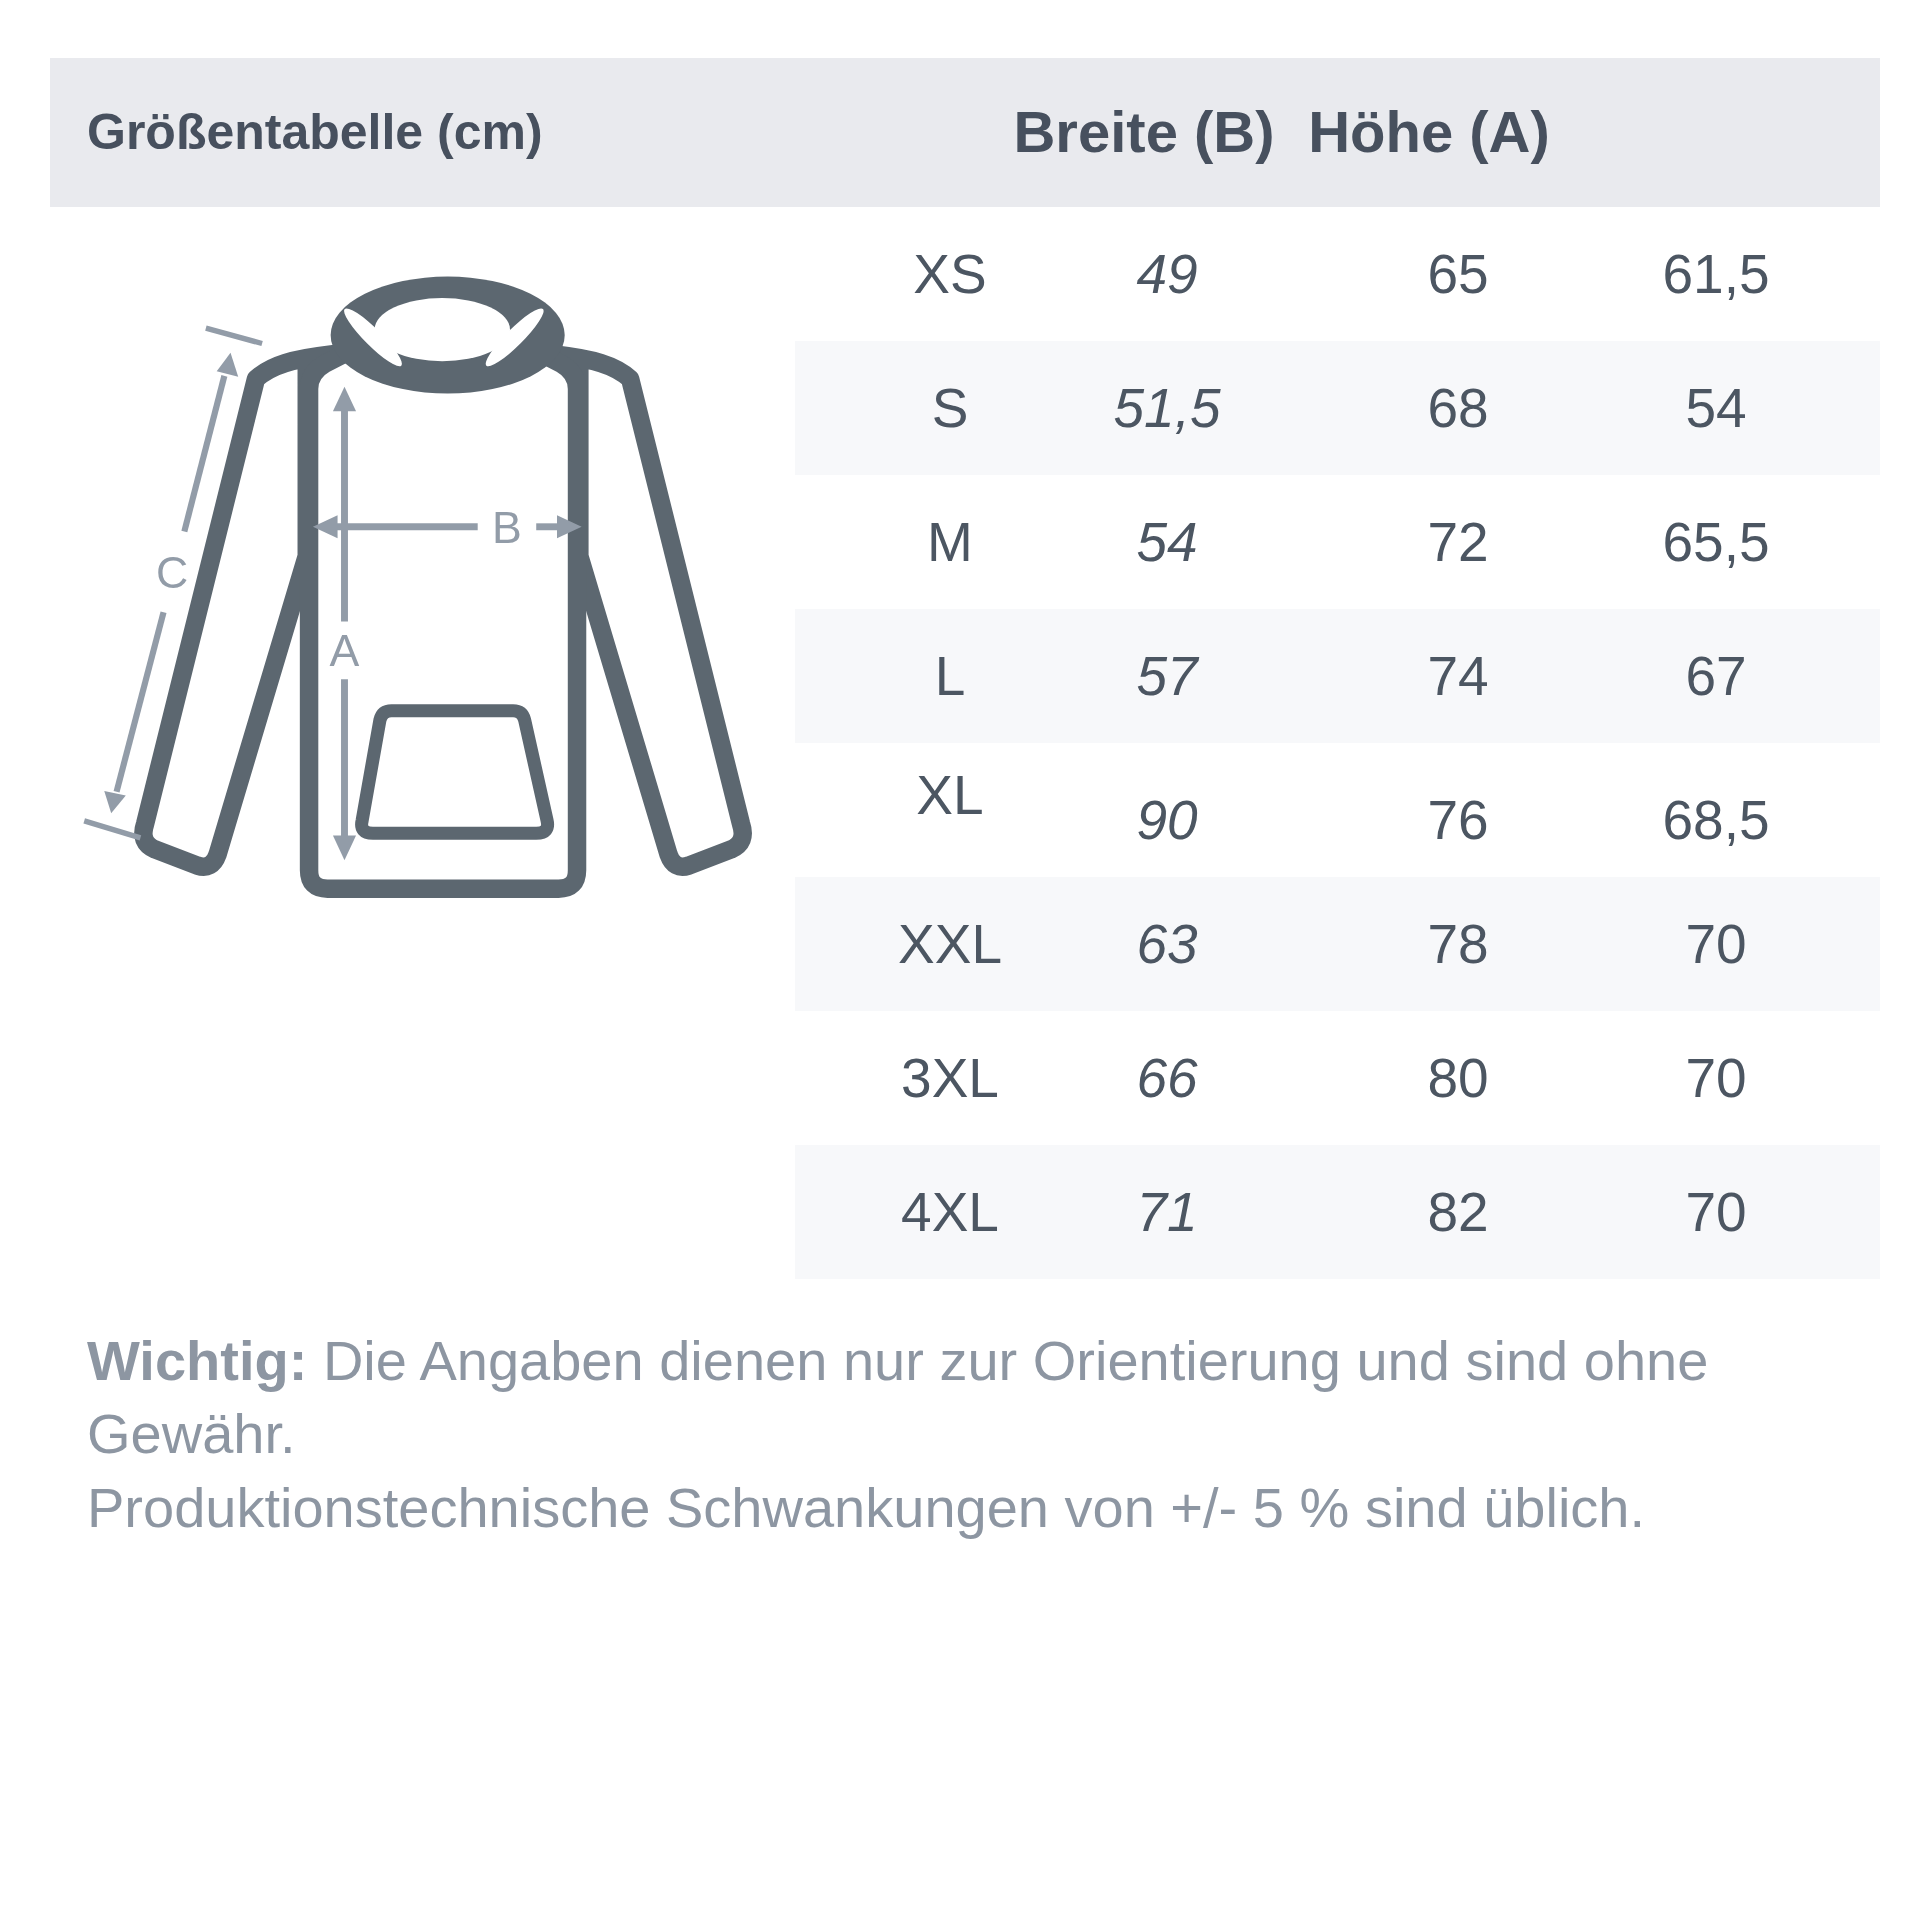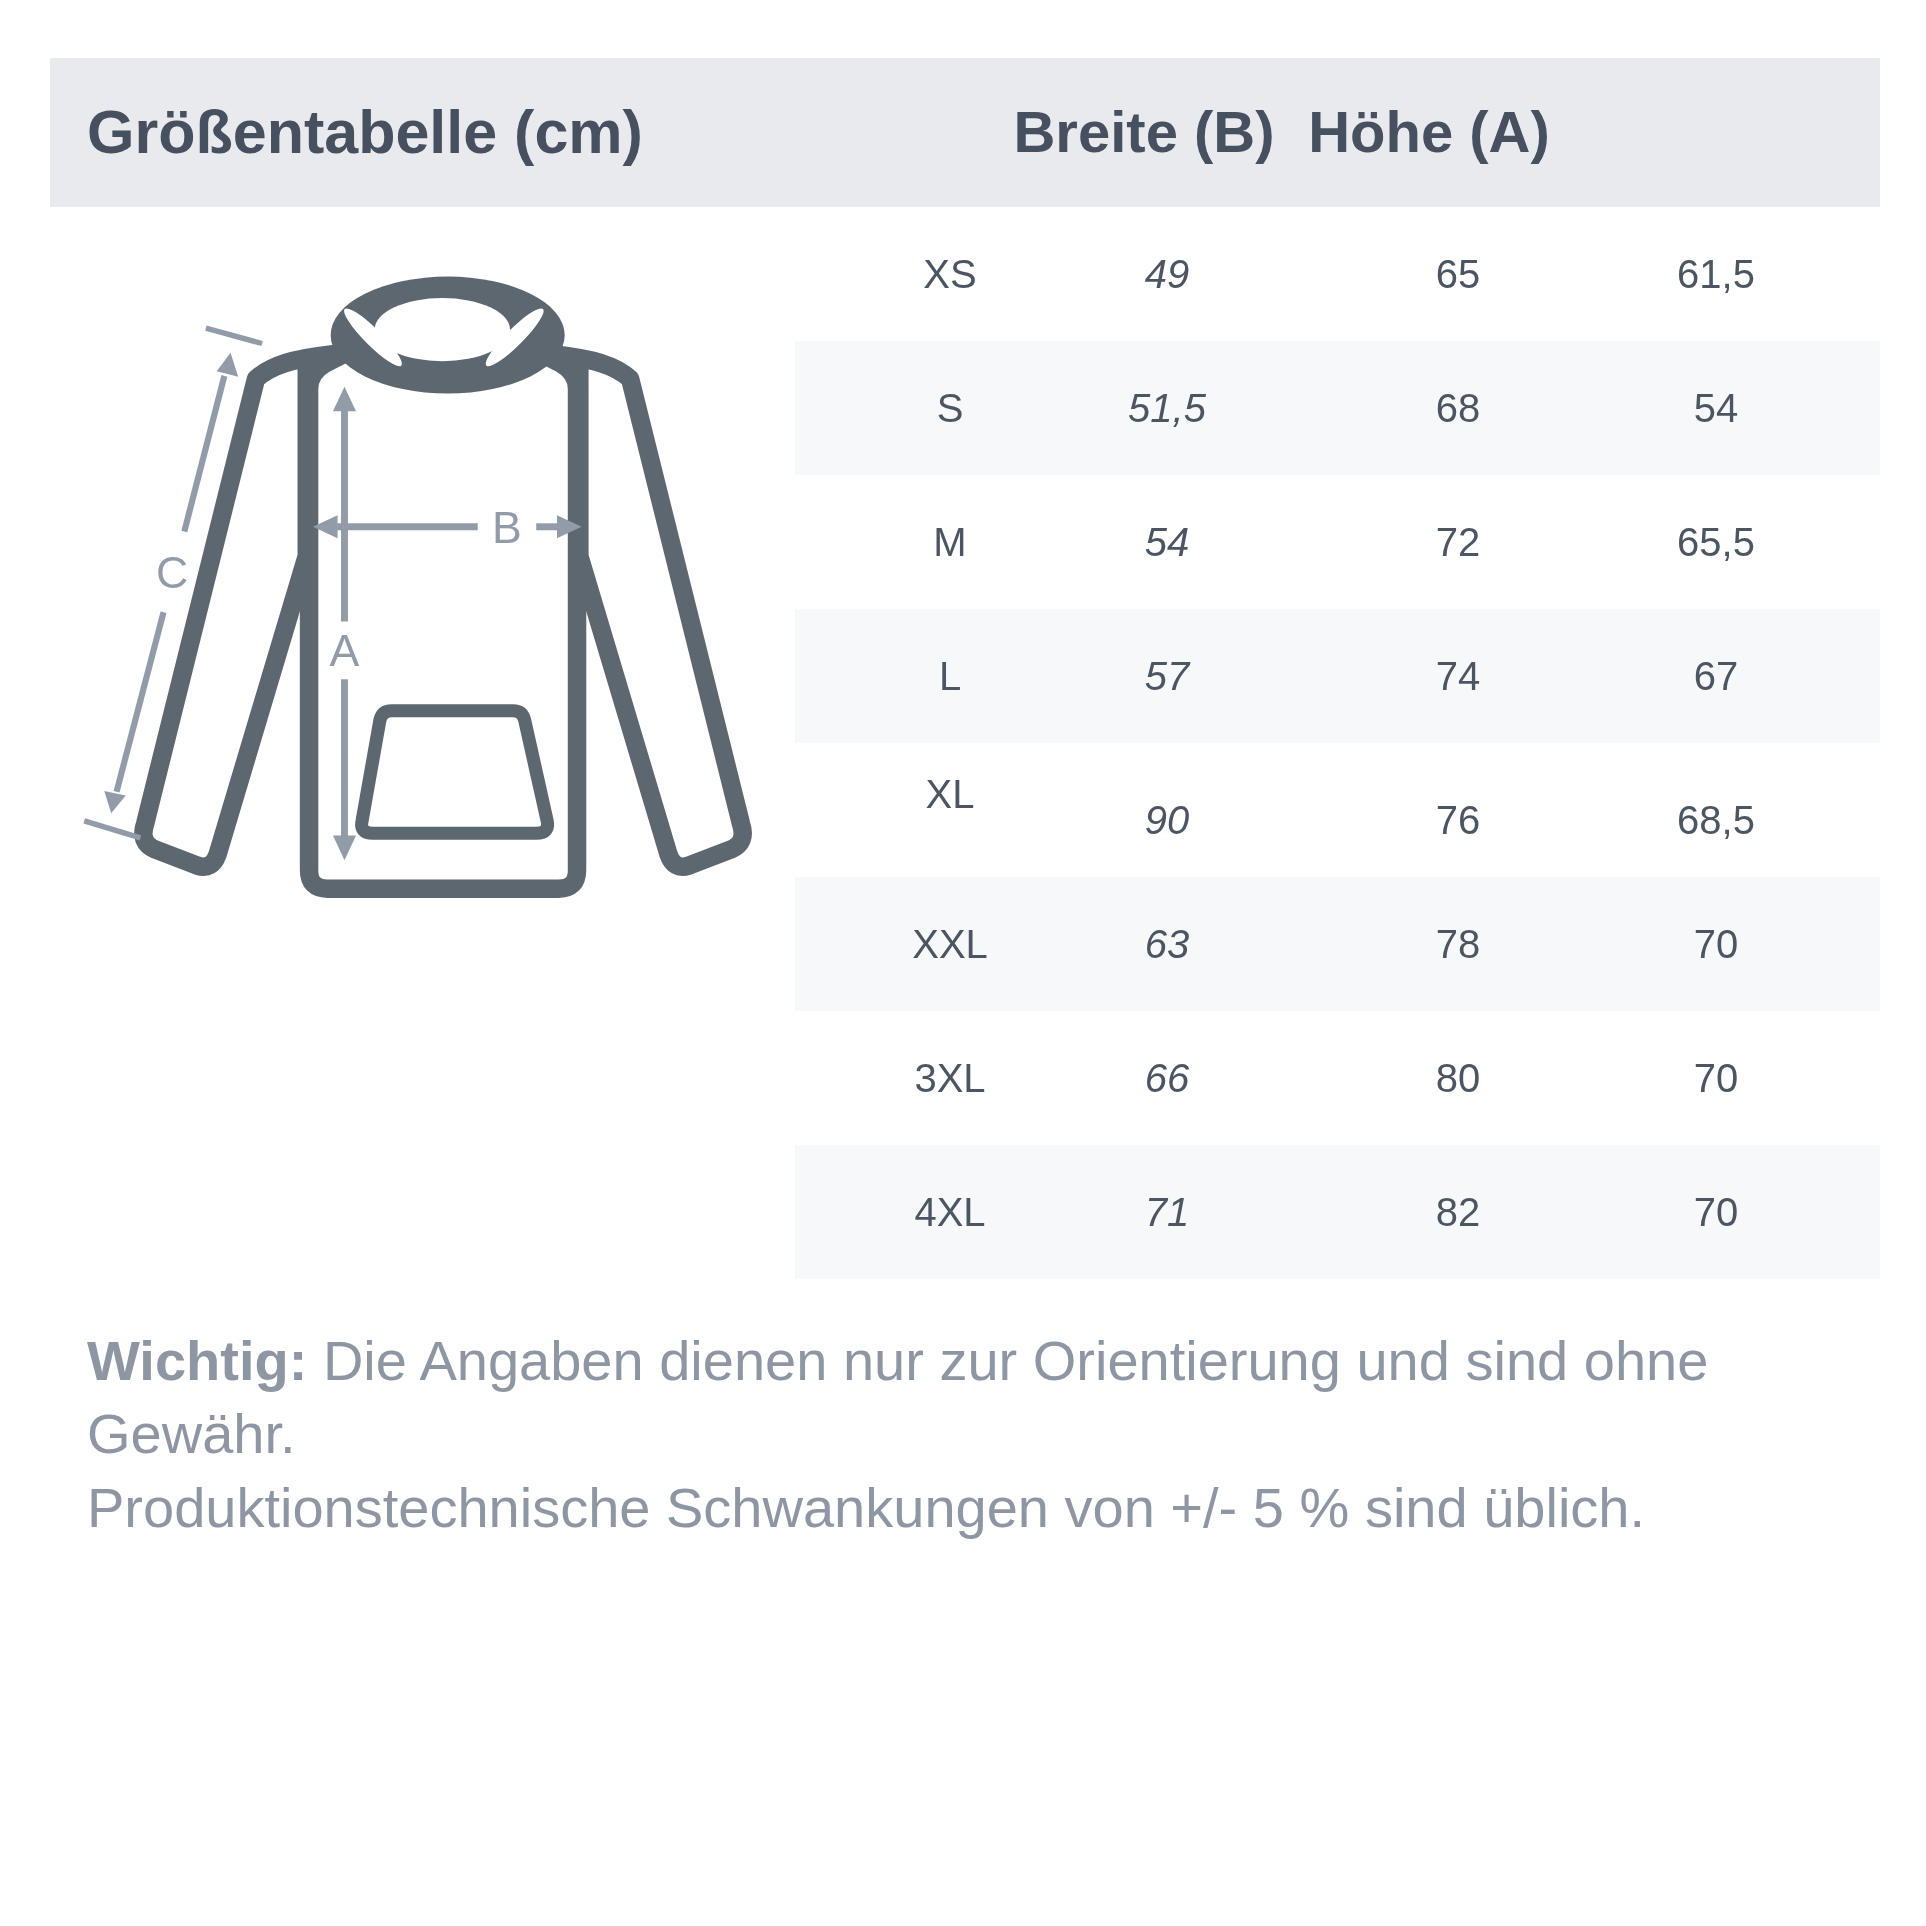--- a/index.html
+++ b/index.html
@@ -1,31 +1,31 @@
 <!DOCTYPE html>
 <html style="font-size:12.3px"><head>
 <meta charset="utf-8">
 <style>
   html,body{margin:0;padding:0;background:#ffffff;}
   body{width:1926px;height:1926px;position:relative;font-family:"Liberation Sans",sans-serif;overflow:hidden;}
   .stage{position:absolute;inset:0;}
 
   
   .header-bar{position:absolute;left:50px;top:58px;width:1830px;height:149px;background:var(--header-bg);}
-  .title{position:absolute;left:37px;top:50%;transform:translateY(-52%);font-size:61px;font-weight:bold;color:var(--heading-text);letter-spacing:0;}
+  .title{position:absolute;left:37px;top:50%;transform:translateY(-52%);font-size:50px;font-weight:bold;color:var(--heading-text);letter-spacing:0;}
   .col-head{position:absolute;top:50%;transform:translate(-50%,-52%);font-size:58px;font-weight:bold;color:var(--heading-text);white-space:nowrap;}
   .col-head.breite{left:1094px;}
   .col-head.hoehe{left:1379px;}
   .col-head.aermel{left:1656px;}
 
   
   .size-table{position:absolute;left:795px;top:207px;width:1085px;}
   .trow{position:relative;height:134px;}
   .trow.striped{background:var(--stripe-bg);}
-  .trow span{position:absolute;top:50%;transform:translate(-50%,-50%);font-size:40px;color:var(--table-text);white-space:nowrap;}
+  .trow span{position:absolute;top:50%;transform:translate(-50%,-50%);font-size:55px;color:var(--table-text);white-space:nowrap;}
   .cell-size{left:155px;}
   .cell-breite{left:372px;font-style:italic;}
   .cell-hoehe{left:663px;}
   .cell-aermel{left:921px;text-align:center;}
   .trow.xl-offset .cell-size{transform:translate(-50%,calc(-50% - 15.4px));text-align:right;}
   .trow.xl-offset .cell-breite,
   .trow.xl-offset .cell-hoehe,
   .trow.xl-offset .cell-aermel{transform:translate(-50%,calc(-50% + 10px));}
 
   

